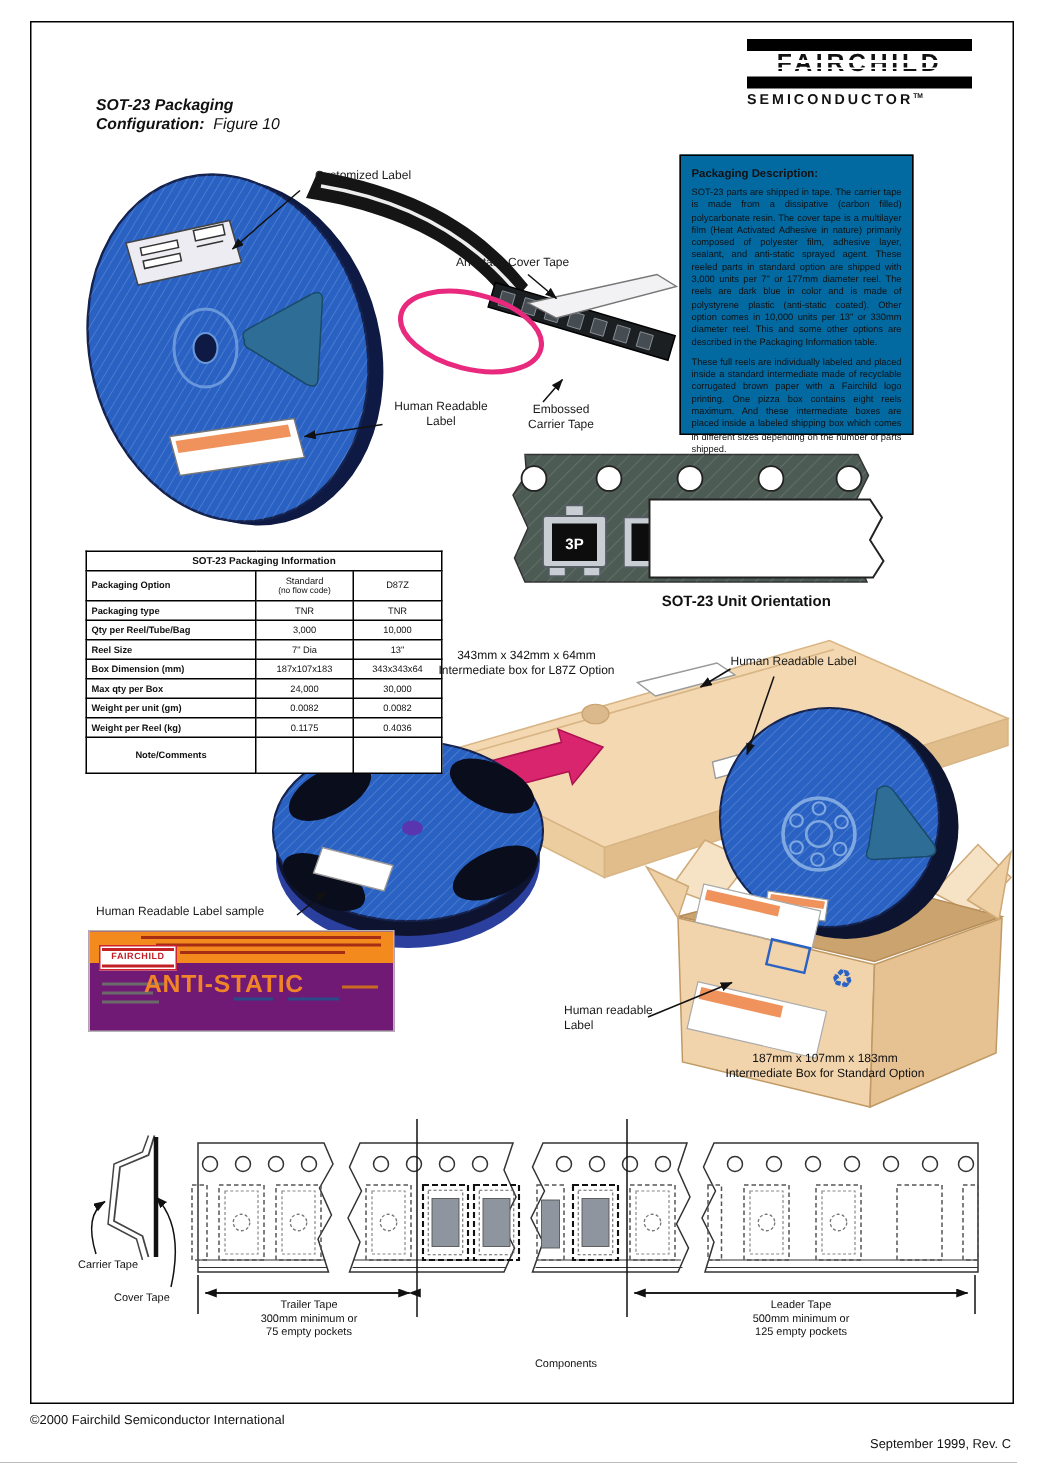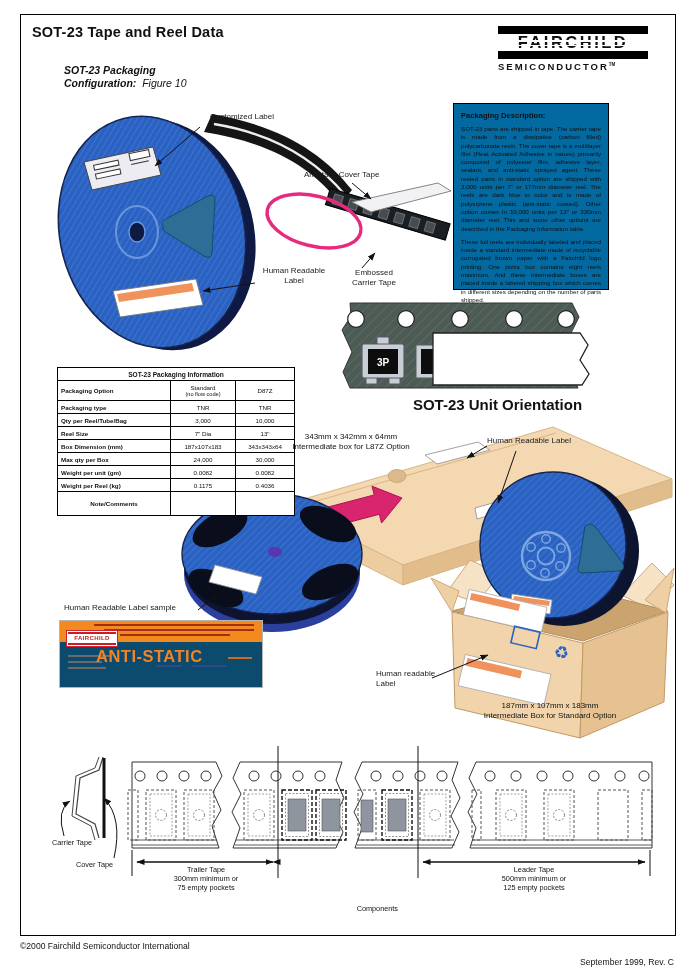--- a/index.html
+++ b/index.html
@@ -28,21 +28,21 @@
   table.pkg{left:57px;top:367px;position:absolute;border-collapse:collapse;background:#fff;font-size:6.2px;}
   table.pkg td,table.pkg th{border:1px solid #000;padding:0 3px;height:12px;}
   table.pkg th{font-size:6.6px;}
   table.pkg td.l{font-weight:bold;text-align:left;width:106px;}
   table.pkg td.v{text-align:center;width:58px;}
   table.pkg td.v2{text-align:center;width:52px;}
   table.pkg .sub{font-weight:normal;font-size:5.6px;display:block;line-height:6px;}
   table.pkg tr.opt td{height:19px;}
   table.pkg tr.note td{height:23px;text-align:center;}
   
-  .aslabel{left:59px;top:620px;width:202px;height:66px;border:1px solid #b5b5b5;background:#0c4a6e;overflow:hidden;}
+  .aslabel{left:59px;top:620px;width:202px;height:66px;border:1px solid #b5b5b5;background:#701a75;overflow:hidden;}
   .aslabel .head{position:absolute;left:0;top:0;right:0;height:21px;background:#f28a1e;}
   .aslabel .rline{position:absolute;height:2px;background:rgba(150,28,18,.85);}
   .aslabel .chip{position:absolute;left:6px;top:9px;width:52px;height:17px;background:#fff;border:1px solid #c23;box-sizing:border-box;}
   .aslabel .chip .fx{display:block;font-size:6px;font-weight:800;color:#c32026;text-align:center;letter-spacing:.4px;border-top:2px solid #c32026;border-bottom:2px solid #c32026;line-height:9px;margin:1px;}
   .aslabel .anti{position:absolute;left:36px;top:26px;font-size:16.5px;font-weight:800;color:#f08428;letter-spacing:.5px;}
   .aslabel .gline{position:absolute;height:2px;background:#6a6a6a;}
   .aslabel .bline{position:absolute;height:2px;background:#2b4a8a;}
   .footer{font-size:8.6px;color:#111;}
   svg text{font-family:"Liberation Sans",sans-serif;}
   .dsh{fill:none;stroke:#555;stroke-width:1;stroke-dasharray:3 2;}
@@ -296,21 +296,20 @@
         <line x1="132" y1="850" x2="132" y2="876"></line>
         <line x1="650" y1="850" x2="650" y2="876"></line>
         <line x1="137" y1="862" x2="273" y2="862" marker-start="url(#arr)" marker-end="url(#arr)" transform="rotate(180 205 862)"></line>
         <line x1="137" y1="862" x2="273" y2="862" marker-end="url(#arr)"></line>
         <line x1="423" y1="862" x2="645" y2="862" marker-end="url(#arr)"></line>
         <line x1="423" y1="862" x2="645" y2="862" marker-end="url(#arr)" transform="rotate(180 534 862)"></line>
       </g>
     </g>
   </svg>
 
-  <div class="abs title">SOT-23 Tape and Reel Data</div>
 
   <div class="abs logo">
     <div class="bar"></div>
     <div class="fair">
       <span>FAIRCHILD</span>
       <div class="stripe" style="top:6px;"></div>
       <div class="stripe" style="top:10.5px;"></div>
     </div>
     <div class="bar"></div>
     <div class="semi"><span>SEMICONDUCTOR</span><span class="tm">TM</span></div>
@@ -384,21 +383,21 @@
           <td class="v2">0.4036</td>
         </tr>
     <tr class="note">
           <td class="l" style="text-align:center;">Note/Comments</td>
           <td class="v"></td>
           <td class="v2"></td>
         </tr>
   </tbody>
     </table>
 
-  <div class="abs" style="left:390px;top:396px;width:215px;text-align:center;font-size:15px;font-weight:bold;">SOT-23 Unit Orientation</div>
+  <div class="abs" style="left:390px;top:396px;width:215px;text-align:center;font-size:10px;font-weight:bold;">SOT-23 Unit Orientation</div>
 
   <div class="abs cap" style="left:262px;top:432px;width:178px;">
     <div>343mm x 342mm x 64mm</div>
       <div>Intermediate box for L87Z Option</div>
   </div>
   <div class="abs lbl" style="left:487px;top:436px;">Human Readable Label</div>
   <div class="abs lbl" style="left:376px;top:669px;">
     <div>Human readable</div>
       <div>Label</div>
   </div>

